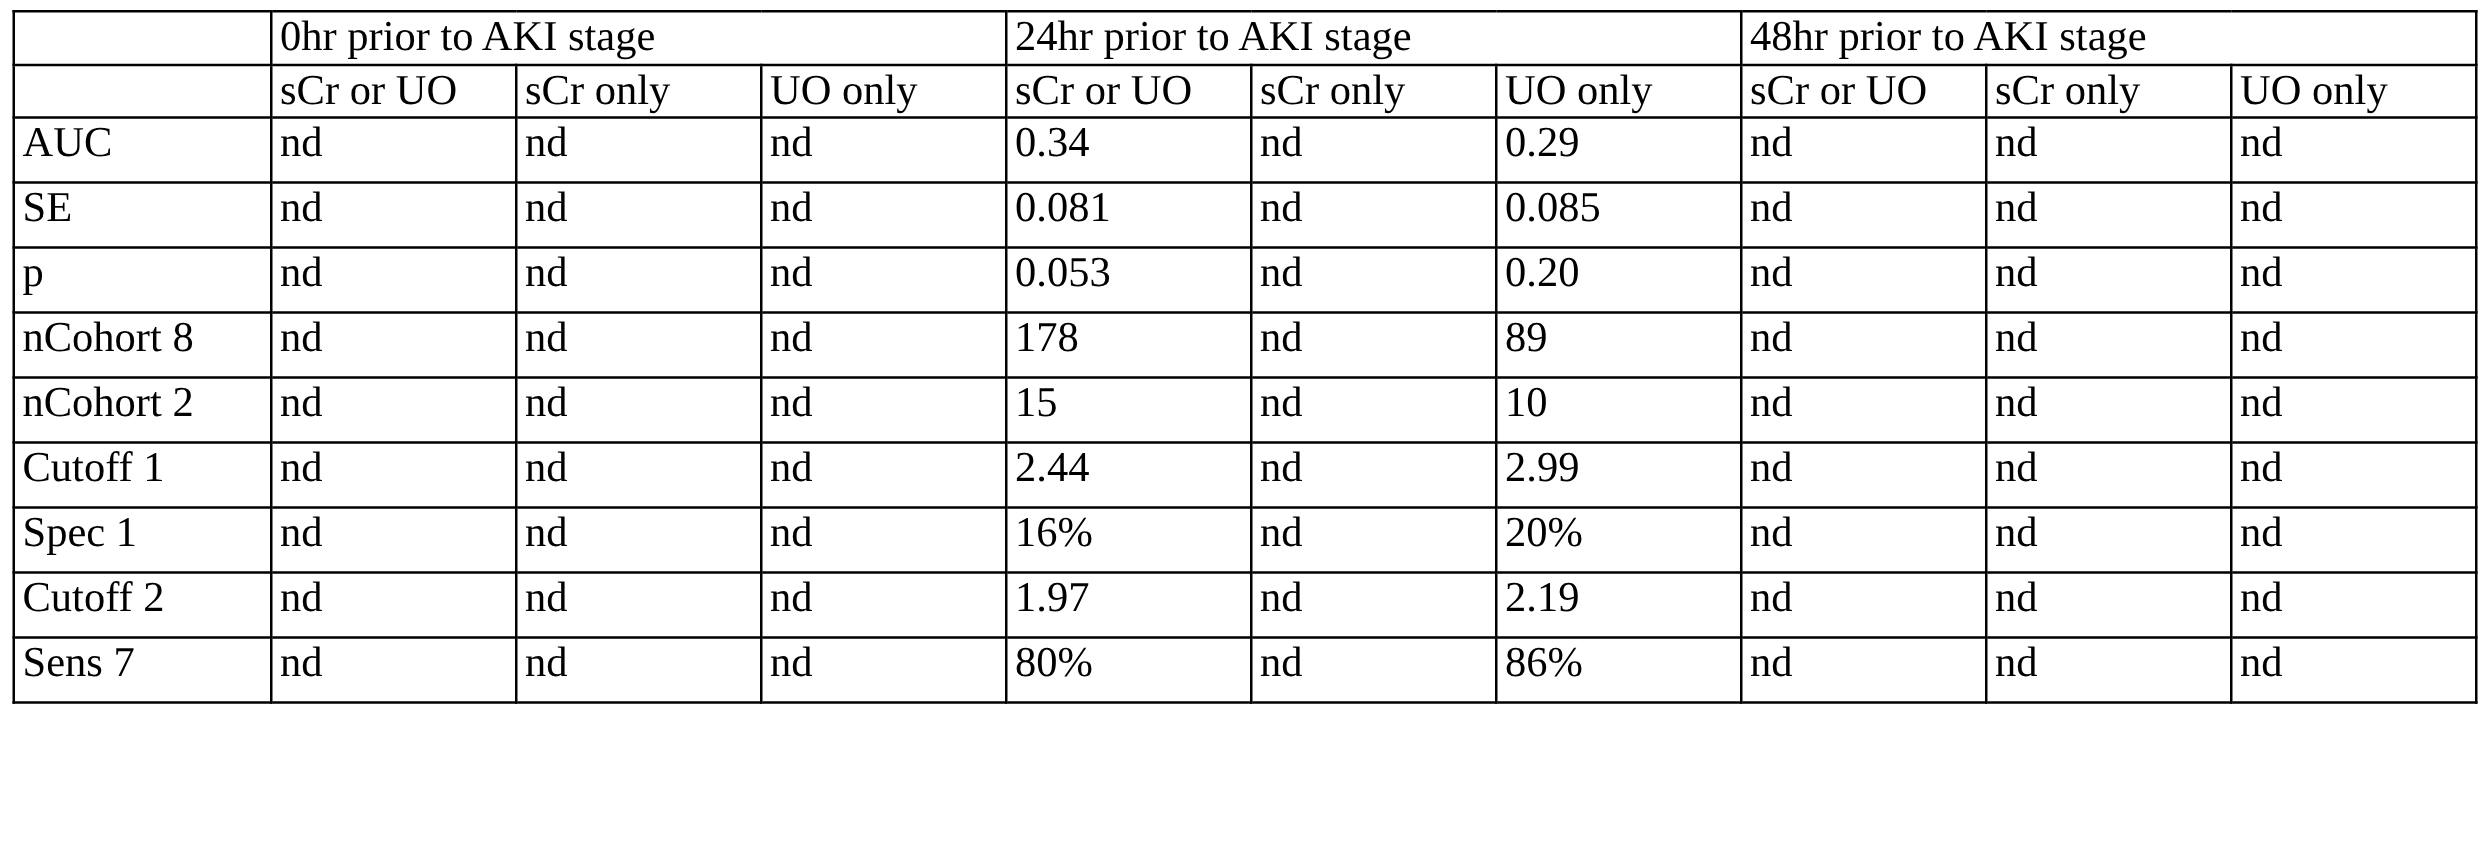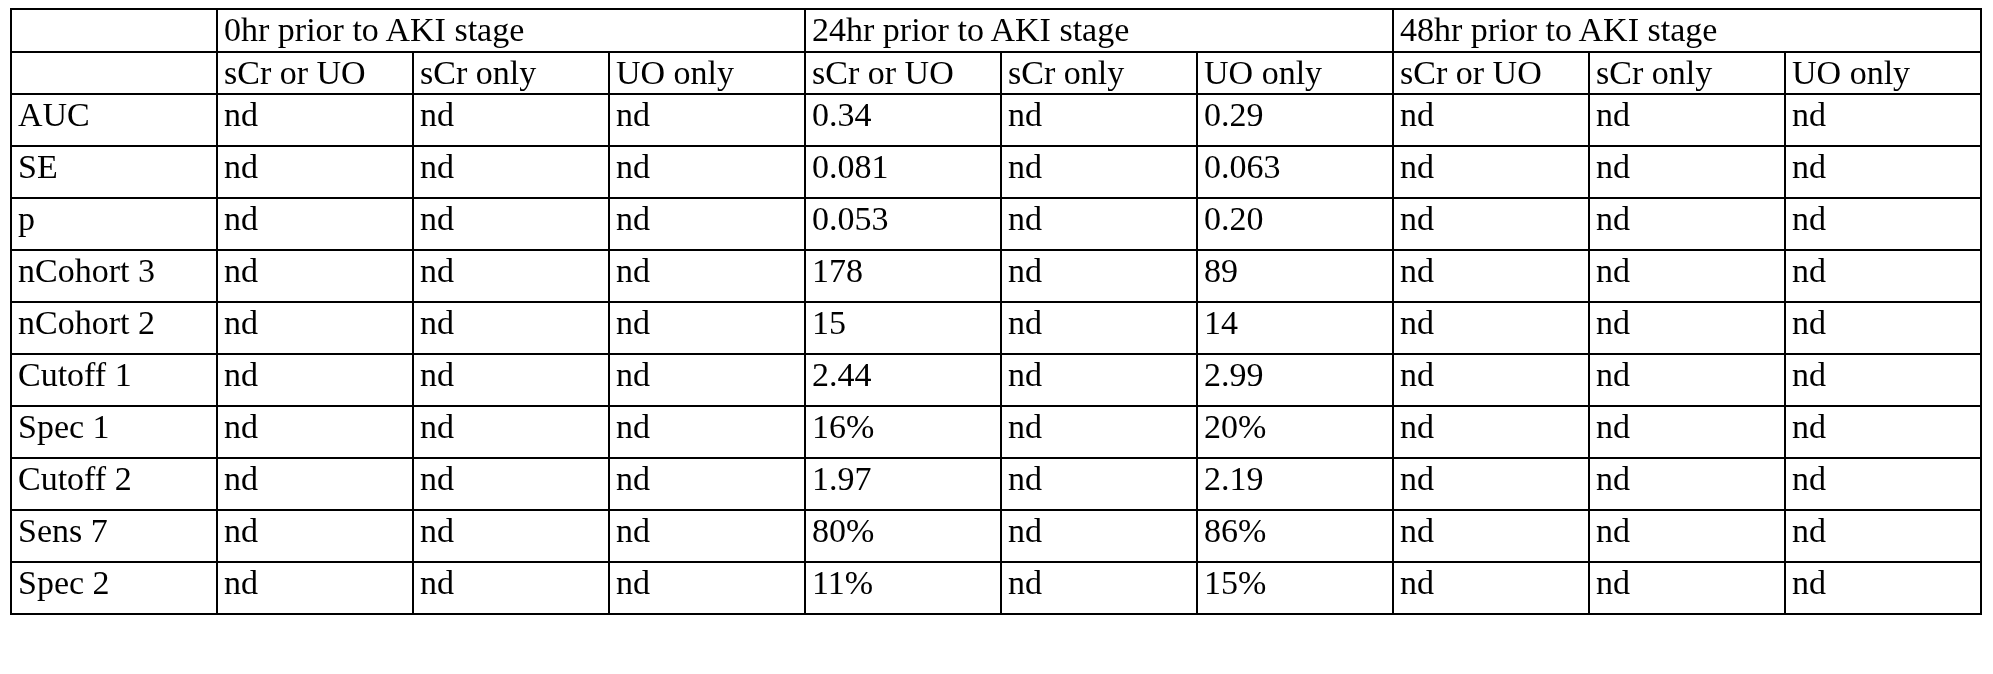--- a/index.html
+++ b/index.html
@@ -90,57 +90,57 @@
         <td>nd</td>
         <td>nd</td>
       </tr>
       <tr class="row-body">
         <td>SE</td>
         <td>nd</td>
         <td>nd</td>
         <td>nd</td>
         <td>0.081</td>
         <td>nd</td>
-        <td>0.063</td>
+        <td>0.085</td>
         <td>nd</td>
         <td>nd</td>
         <td>nd</td>
       </tr>
       <tr class="row-body">
         <td>p</td>
         <td>nd</td>
         <td>nd</td>
         <td>nd</td>
         <td>0.053</td>
         <td>nd</td>
         <td>0.20</td>
         <td>nd</td>
         <td>nd</td>
         <td>nd</td>
       </tr>
       <tr class="row-body">
-        <td>nCohort 3</td>
+        <td>nCohort 8</td>
         <td>nd</td>
         <td>nd</td>
         <td>nd</td>
         <td>178</td>
         <td>nd</td>
         <td>89</td>
         <td>nd</td>
         <td>nd</td>
         <td>nd</td>
       </tr>
       <tr class="row-body">
         <td>nCohort 2</td>
         <td>nd</td>
         <td>nd</td>
         <td>nd</td>
         <td>15</td>
         <td>nd</td>
-        <td>14</td>
+        <td>10</td>
         <td>nd</td>
         <td>nd</td>
         <td>nd</td>
       </tr>
       <tr class="row-body">
         <td>Cutoff 1</td>
         <td>nd</td>
         <td>nd</td>
         <td>nd</td>
         <td>2.44</td>
@@ -179,27 +179,15 @@
         <td>nd</td>
         <td>nd</td>
         <td>nd</td>
         <td>80%</td>
         <td>nd</td>
         <td>86%</td>
         <td>nd</td>
         <td>nd</td>
         <td>nd</td>
       </tr>
-      <tr class="row-body">
-        <td>Spec 2</td>
-        <td>nd</td>
-        <td>nd</td>
-        <td>nd</td>
-        <td>11%</td>
-        <td>nd</td>
-        <td>15%</td>
-        <td>nd</td>
-        <td>nd</td>
-        <td>nd</td>
-      </tr>
     </tbody>
   </table>
 </div>
 
 </body></html>

